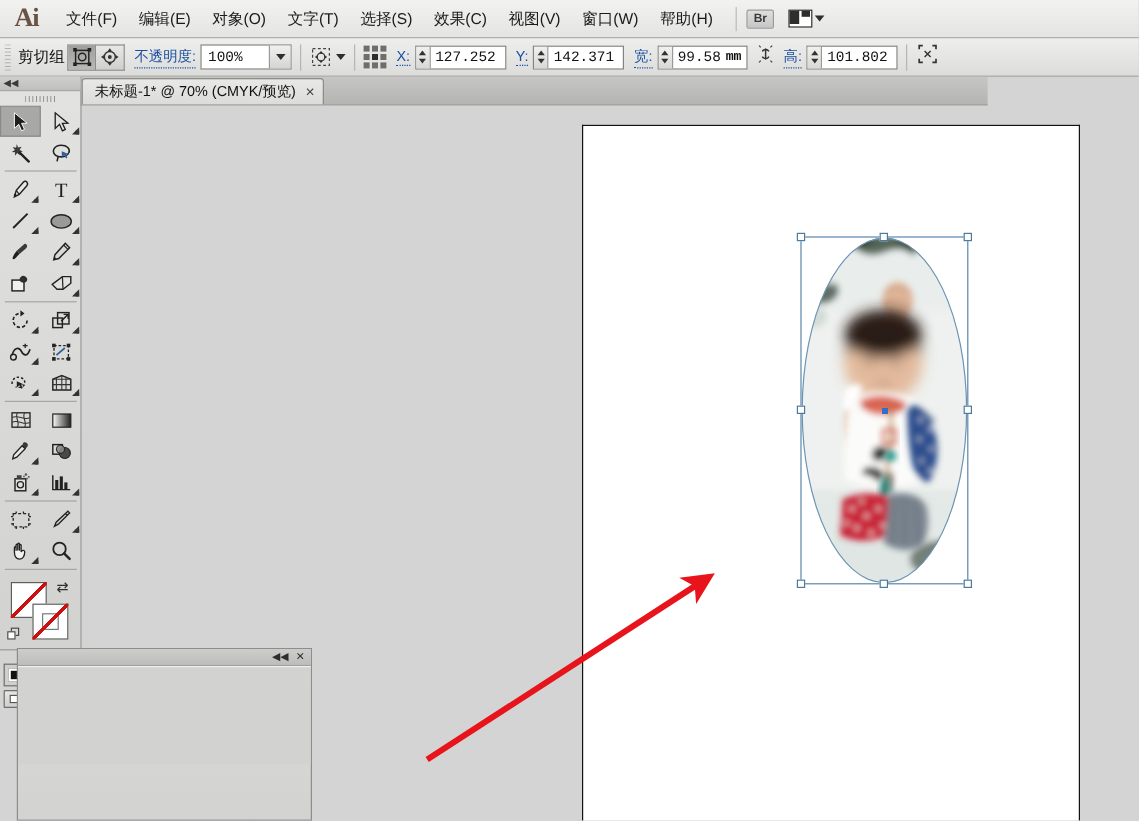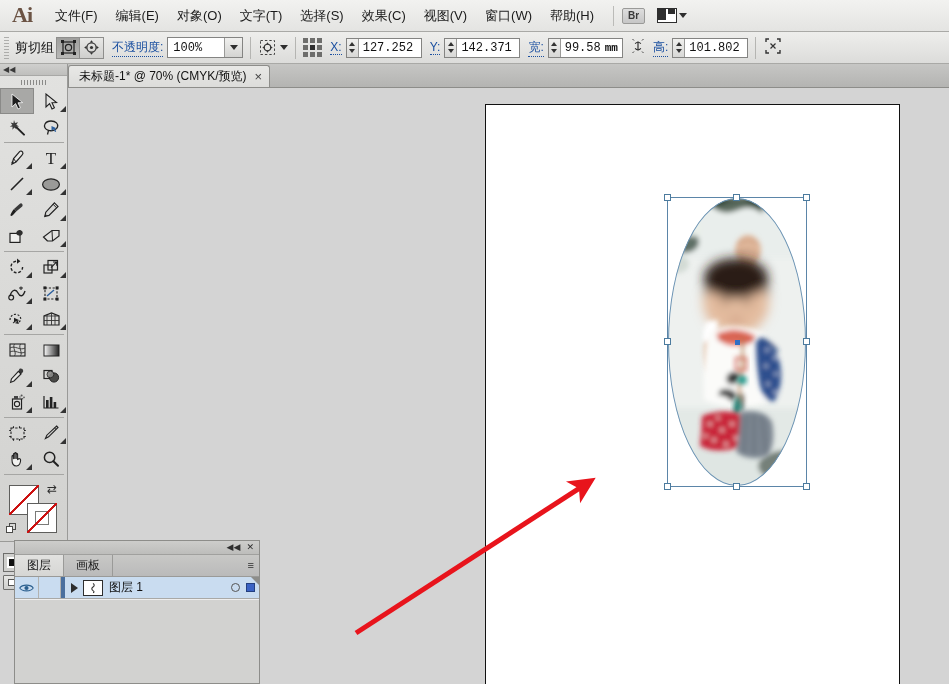--- a/index.html
+++ b/index.html
@@ -122,21 +122,21 @@
     border-left: 1px solid #9a9a98;
     display: flex; align-items: center; justify-content: center;
   }
   .anchor-grid { display: grid; grid-template-columns: repeat(3,5px);
     grid-template-rows: repeat(3,5px); gap: 2px; }
   .anchor-grid span { background: #6e6e6c; }
   .anchor-grid span.c { background: #2e2e2e; }
 
   
   .tabbar {
-    position: absolute; left: 0; top: 64px; width: 949px; height: 24px;
+    position: absolute; left: 0; top: 64px; width: 823px; height: 24px;
     background: linear-gradient(#c6c6c4, #b4b4b2);
     border-bottom: 1px solid #8d8d8a;
     display: flex; align-items: flex-end; padding-left: 68px;
   }
   .doc-tab {
     height: 22px; background: linear-gradient(#e8e8e6, #dcdcda);
     border: 1px solid #8d8d8a; border-bottom: none;
     border-radius: 3px 3px 0 0;
     display: flex; align-items: center; gap: 8px; padding: 0 7px 0 10px;
     font-size: 12px; color: #111; white-space: nowrap;
@@ -882,50 +882,21 @@
         </div>
     </div>
   </div>
 
   <div class="layerspanel">
     <div class="lp-titlebar">
       <span>◀◀</span>
       <span>✕</span>
     </div>
 
-    <div class="lp-tabs">
-      <div class="lp-tab active">图层</div>
-      <div class="lp-tab">画板</div>
-      <span class="lp-menu">≡</span>
-    </div>
-
-    <div class="layer-row">
-      <div class="eye-cell">
-        <svg width="15" height="10" viewBox="0 0 15 10">
-          <path d="M0.8 5 C3 1.2 12 1.2 14.2 5 C12 8.8 3 8.8 0.8 5 Z" fill="none" stroke="#2b5f8e" stroke-width="1.1"></path>
-          <circle cx="7.5" cy="5" r="2.1" fill="#2b5f8e"></circle>
-        </svg>
-      </div>
-      <div class="lock-cell"></div>
-      <div class="sel-bar"></div>
-      <div class="disc-tri">
-          <i></i>
-        </div>
-      <div class="thumb-cell">
-        <svg width="12" height="12" viewBox="0 0 12 12">
-          <path d="M6 1.4 C7.6 2.4 7.6 4 6 5 C4.4 6 4.4 7.6 6 8.6 C7.6 9.6 7.2 10.6 6 10.6" fill="none" stroke="#333" stroke-width="1.1"></path>
-        </svg>
-      </div>
-      <span class="layer-name">图层 1</span>
-      <div class="layer-right">
-        <span class="circle-ind"></span>
-        <span class="sq-ind"></span>
-      </div>
-      <span class="corner-fold"></span>
-    </div>
+
 
     <div class="lp-body"></div>
   </div>
 
   <svg class="annotation">
     <defs>
       <marker id="redhead" markerWidth="6" markerHeight="6" refX="2.2" refY="3" orient="auto" markerUnits="strokeWidth">
         <path d="M0,0.4 L5.4,3 L0,5.6 L1.4,3 Z" fill="#e8141c"></path>
       </marker>
     </defs>

